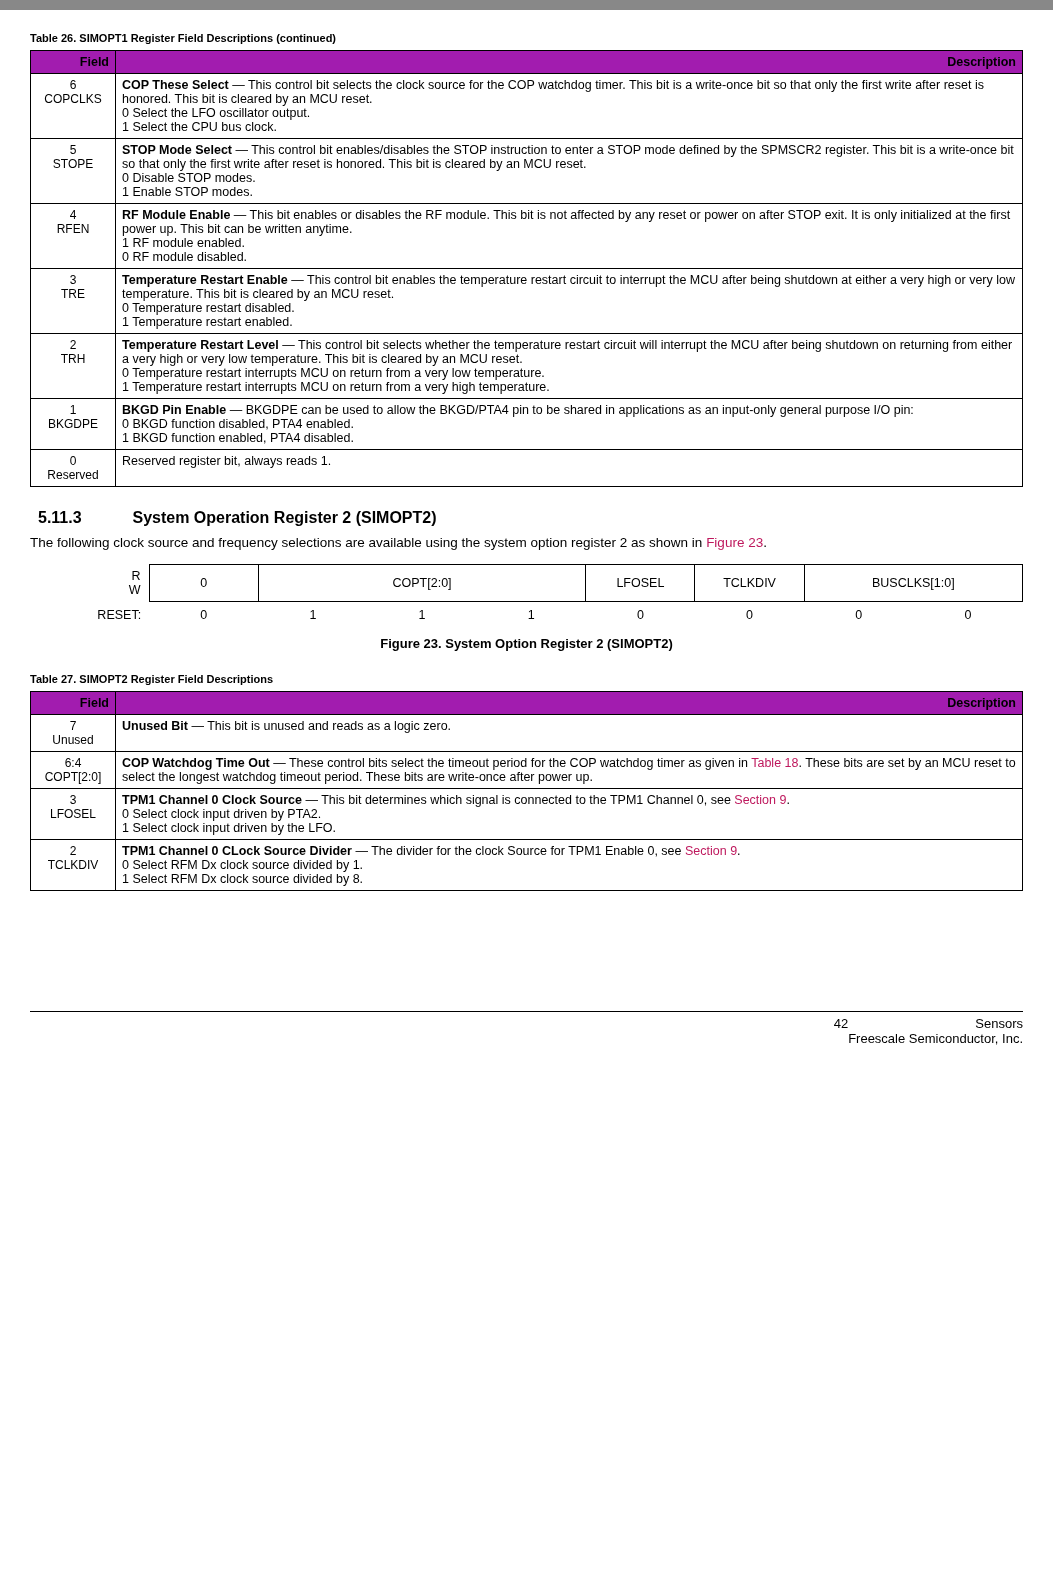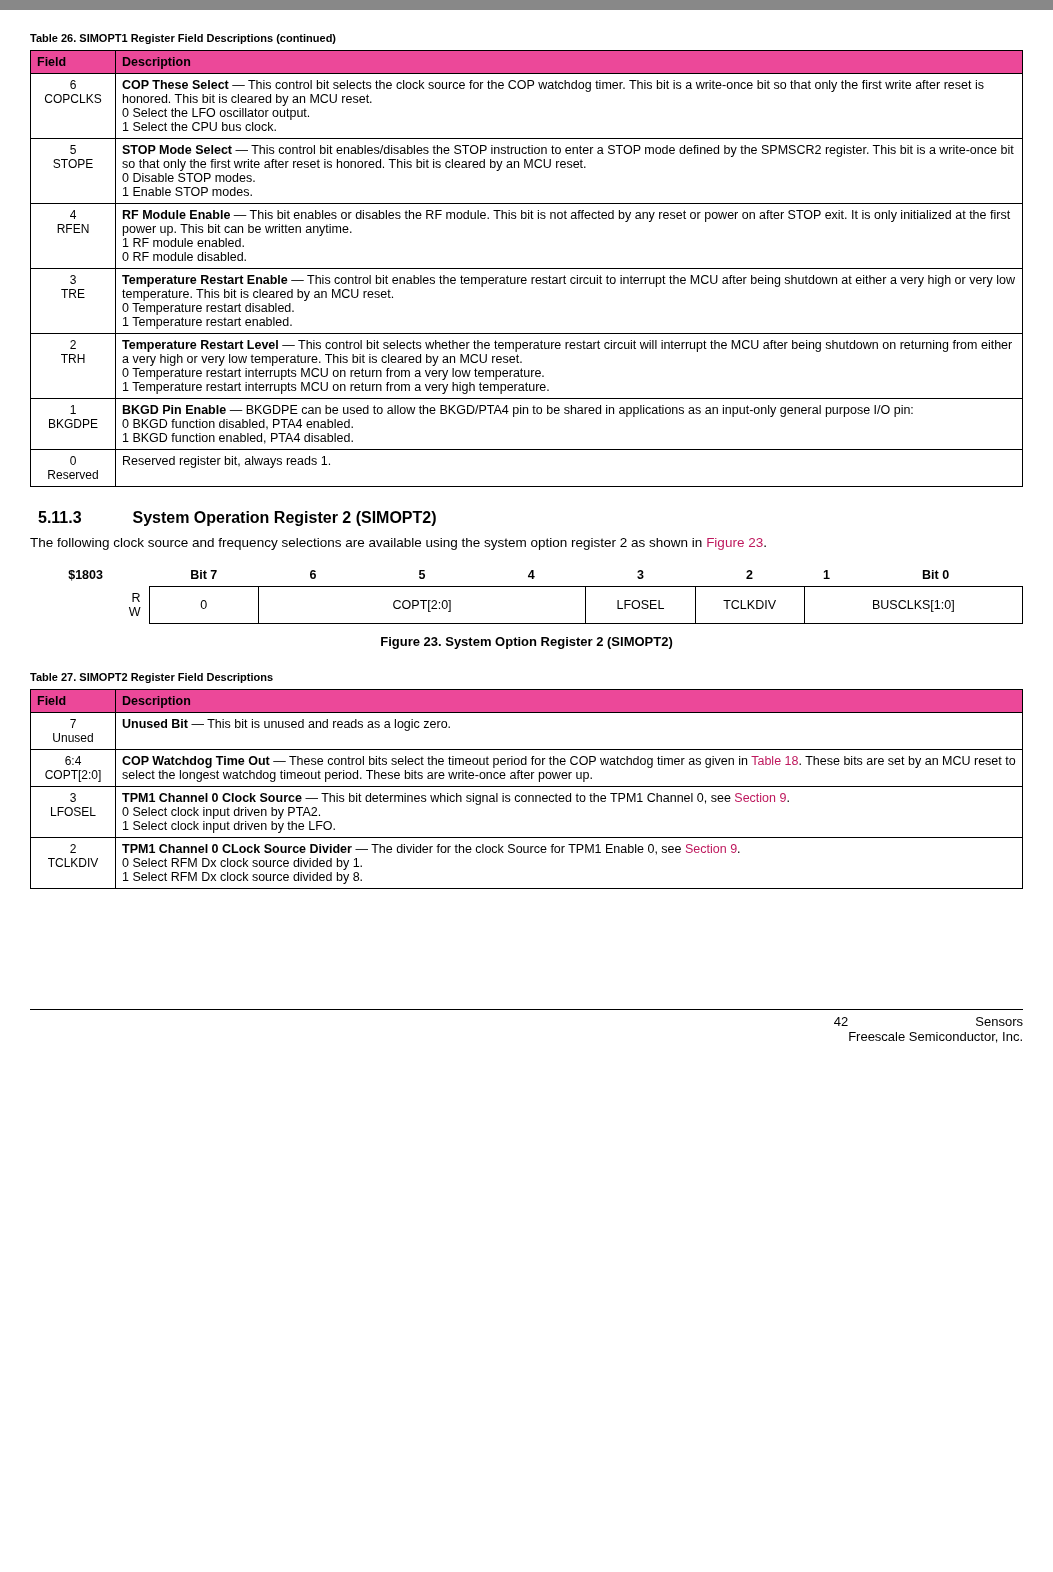--- a/index.html
+++ b/index.html
@@ -8,21 +8,21 @@
     color: #000;
     margin: 0;
     padding: 0 30px 20px 30px;
     width: 1053px;
     box-sizing: border-box;
   }
   .top-bar { height: 10px; background: #888; margin: 0 -30px 20px -30px; }
   h2.table-title { font-size: 11px; font-weight: bold; margin: 22px 0 6px 0; }
   table.reg { border-collapse: collapse; width: 100%; }
   table.reg th, table.reg td { border: 1px solid #000; padding: 4px 6px; vertical-align: top; }
-  table.reg th { text-align: left; font-weight: bold; background: #ec4899; }
+  table.reg th { text-align: right; font-weight: bold; background: #a21caf; }
   .field-cell { text-align: center; width: 72px; font-size: 12px; }
   .field-cell .bit { display:block; }
   .field-cell .name { display:block; }
   .desc b { font-weight: bold; }
   h3.section { font-size: 16px; font-weight: bold; margin: 22px 0 8px 0; }
   .section-num { display:inline-block; width: 90px; margin-left: 8px; }
   p.body { font-size: 13.5px; margin: 4px 0 14px 0; }
   .link-blue { color: #be185d; }
   .fig-caption { text-align: center; font-weight: bold; font-size: 13px; margin: 10px 0 16px 0; }
   
@@ -108,41 +108,41 @@
 <h3 class="section">
   <span class="section-num">5.11.3</span>
   <span>System Operation Register 2 (SIMOPT2)</span>
 </h3>
 <p class="body">
   <span>The following clock source and frequency selections are available using the system option register 2 as shown in </span><span class="link-blue">Figure 23</span><span>.</span>
 </p>
 
 <table class="bit-diag">
   <tbody>
-      <tr class="hdr">
-    <td class="addr rw-lbl">$1803</td>
-    <td>Bit 7</td>
-    <td>6</td>
-    <td>5</td>
-    <td>4</td>
-    <td>3</td>
-    <td>2</td>
-    <td>1</td>
-    <td>Bit 0</td>
-  </tr>
   <tr>
     <td class="rw-lbl">
       <span>R</span><br>
       <span>W</span>
     </td>
     <td class="box" style="width:11%">0</td>
     <td class="box" colspan="3" style="width:33%">COPT[2:0]</td>
     <td class="box" style="width:11%">LFOSEL</td>
     <td class="box" style="width:11%">TCLKDIV</td>
     <td class="box" colspan="2" style="width:22%">BUSCLKS[1:0]</td>
+  </tr>
+  <tr class="reset">
+    <td class="rw-lbl">RESET:</td>
+    <td>0</td>
+    <td>1</td>
+    <td>1</td>
+    <td>1</td>
+    <td>0</td>
+    <td>0</td>
+    <td>0</td>
+    <td>0</td>
   </tr>
 </tbody>
   </table>
 
 <div class="fig-caption">Figure 23. System Option Register 2 (SIMOPT2)</div>
 
 <h2 class="table-title">Table 27. SIMOPT2 Register Field Descriptions</h2>
 
 <table class="reg">
   <thead>

